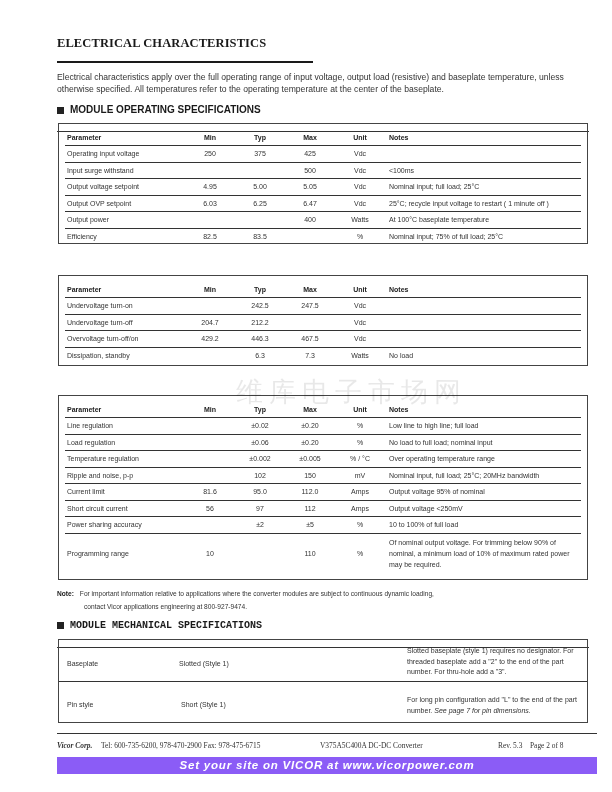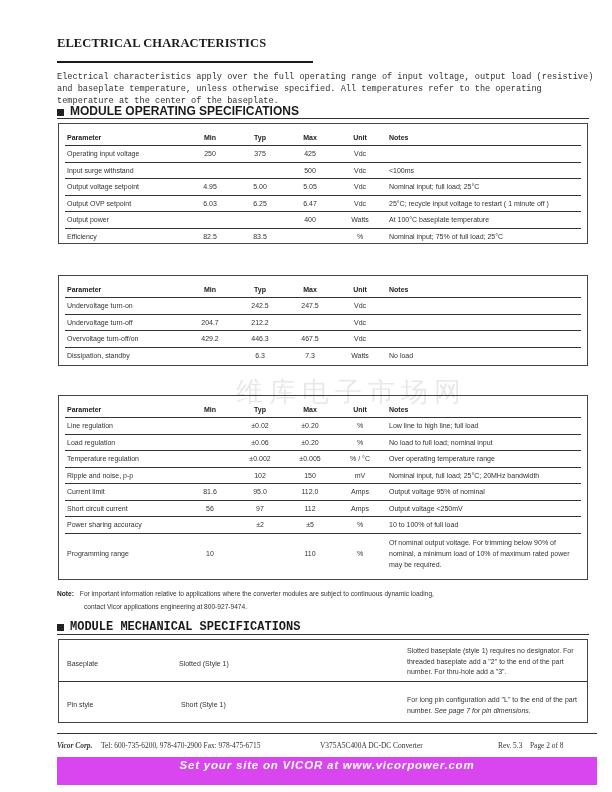--- a/index.html
+++ b/index.html
@@ -1,21 +1,21 @@
 <!DOCTYPE html>
 <html><head>
 <meta charset="utf-8">
 <style>
   html, body { margin:0; padding:0; background:#fff; }
   body { width:612px; height:792px; position:relative; overflow:hidden; color:#222; }
   .page { position:absolute; left:0; top:0; width:612px; height:792px;margin-left:21px; }
   .title { position:absolute; left:36px; top:36px; font-family:"Liberation Serif", serif; font-weight:bold; font-size:12.5px; letter-spacing:0.1px; color:#1a1a1a; }
   .title-rule { position:absolute; left:36px; top:61px; width:256px; height:2px; background:#1a1a1a; }
-  .intro { position:absolute; left:36px; top:71px; width:540px; font-family:Liberation Mono, monospace; font-size:8.6px; line-height:12px; color:#333; }
-  .sec-head { position:absolute; left:36px; width:532px; font-family:"Liberation Sans", sans-serif; font-weight:bold; font-size:12px; color:#1a1a1a; border-bottom:1.2px solid #333; padding-bottom:0; }
+  .intro { position:absolute; left:36px; top:71px; width:540px; font-family:Liberation Sans, sans-serif; font-size:8.6px; line-height:12px; color:#333; }
+  .sec-head { position:absolute; left:36px; width:532px; font-family:"Liberation Sans", sans-serif; font-weight:bold; font-size:10px; color:#1a1a1a; border-bottom:1.2px solid #333; padding-bottom:16px; }
   .sec-head .sq { display:inline-block; width:7px; height:7px; background:#222; margin-right:6px; vertical-align:-0.5px; }
   .box { position:absolute; left:37px; width:530px; border:1.2px solid #444; box-sizing:border-box; }
   table.spec { border-collapse:collapse; position:absolute; left:6px; top:6px; width:516px; font-family:"Liberation Sans", sans-serif; font-size:7px; color:#333; }
   table.spec th { font-weight:bold; color:#222; text-align:center; height:15px; border-bottom:1.2px solid #333; padding:0; }
   table.spec td { text-align:center; height:15.5px; border-bottom:1.2px solid #333; padding:0; }
   table.spec tr:last-child td { border-bottom:none; }
   table.spec th.l, table.spec td.l { text-align:left; padding-left:2px; }
   table.spec th.n, table.spec td.n { text-align:left; padding-left:4px; }
   .c-param { width:118px; } .c-min { width:50px; } .c-typ { width:50px; } .c-max { width:50px; } .c-unit { width:50px; } .c-notes { width:auto; }
   td.multi { line-height:11px; padding-top:3px !important; padding-bottom:3px !important; }
@@ -24,21 +24,21 @@
   .note .indent { padding-left:27px; }
   .mech-row { position:absolute; left:0; width:528px; font-family:"Liberation Sans", sans-serif; font-size:7px; color:#333; }
   .mech-row .k { position:absolute; left:8px; }
   .mech-row .v { position:absolute; left:120px; }
   .mech-row .d { position:absolute; left:348px; width:176px; line-height:10.5px; }
   .mech-div { position:absolute; left:0; width:528px; height:1.2px; background:#333; }
   .footer-rule { position:absolute; left:36px; top:733px; width:540px; height:1.2px; background:#333; }
   .footer { position:absolute; left:36px; top:741px; width:540px; font-family:"Liberation Serif", serif; font-size:7.4px; color:#333; }
   .footer span { position:absolute; top:0; white-space:nowrap; }
   .footer .corp { font-style:italic; font-weight:bold; }
-  .banner { position:absolute; left:36px; top:757px; width:540px; height:28px; background:#d946ef; color:#fff; font-family:"Liberation Sans", sans-serif; font-style:italic; font-weight:bold; font-size:11.5px; text-align:center; line-height:17px; letter-spacing:0.8px; }
+  .banner { position:absolute; left:36px; top:757px; width:540px; height:17px; background:#8b5cf6; color:#fff; font-family:"Liberation Sans", sans-serif; font-style:italic; font-weight:bold; font-size:11.5px; text-align:center; line-height:17px; letter-spacing:0.8px; }
   .watermark { position:absolute; left:215px; top:374px; font-family:"DejaVu Serif", serif; font-size:27px; color:rgba(0,0,0,0.09); letter-spacing:6px; white-space:nowrap; }
 </style>
 </head>
 <body>
 
 <div class="page">
 
   <div class="title">ELECTRICAL CHARACTERISTICS</div>
   <div class="title-rule"></div>
   <div class="intro">Electrical characteristics apply over the full operating range of input voltage, output load (resistive) and baseplate temperature, unless otherwise specified. All temperatures refer to the operating temperature at the center of the baseplate.</div>

